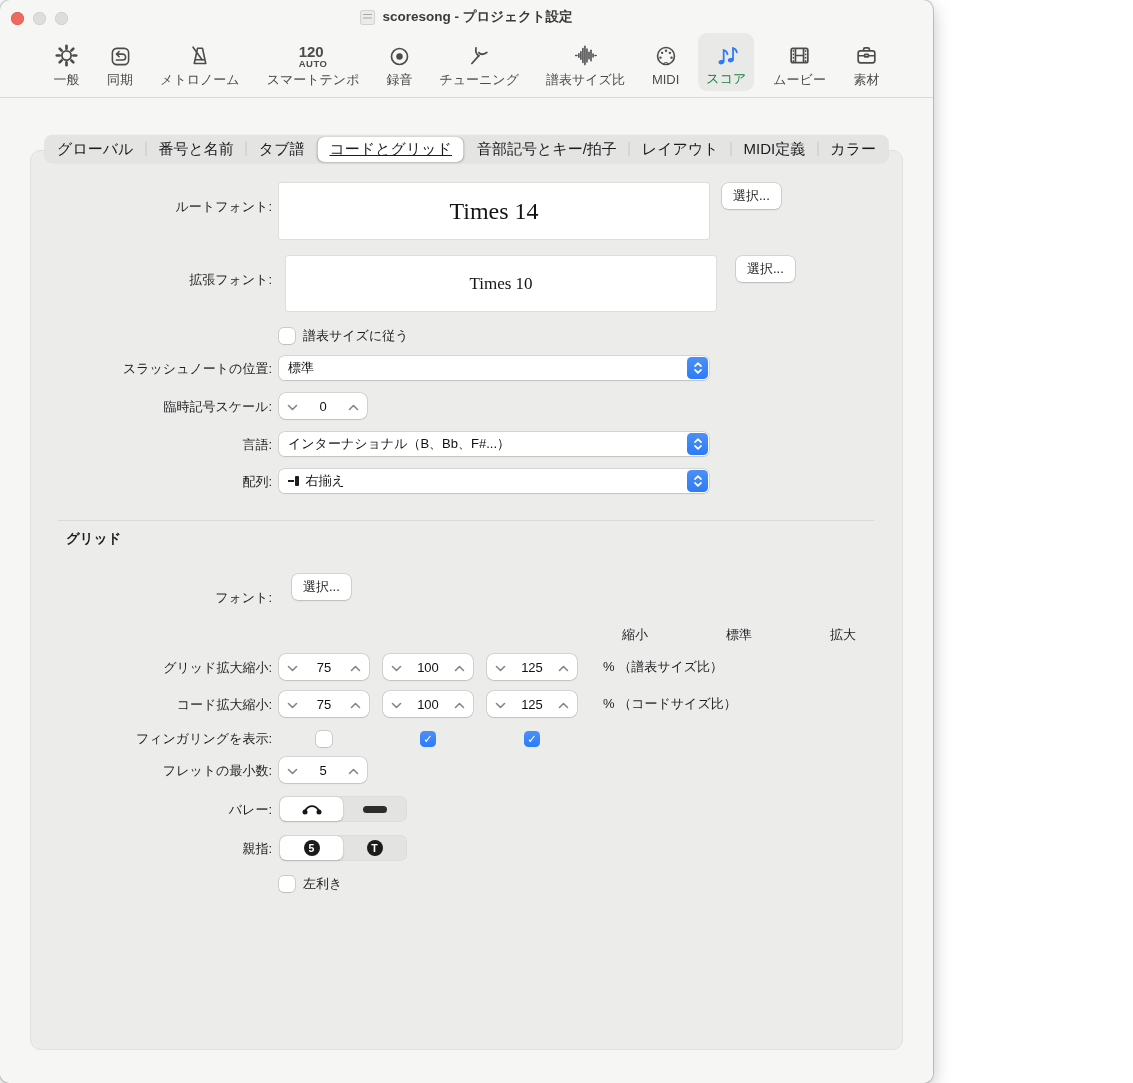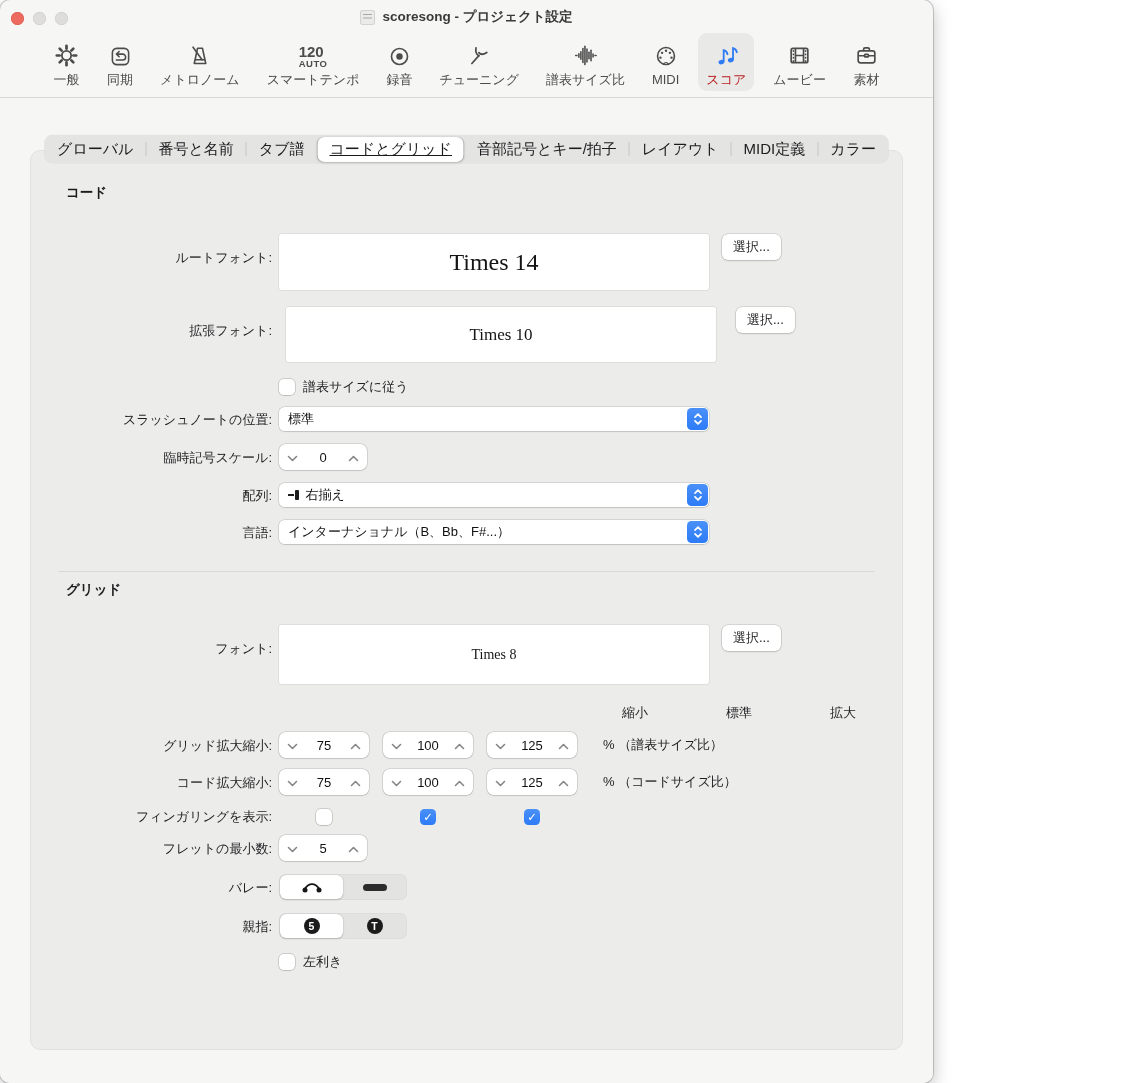--- a/index.html
+++ b/index.html
@@ -24,21 +24,21 @@
   .win-title { font-size:13.5px; font-weight:bold; color:#3a3a3a; }
 
   
   .toolbar { display:flex; justify-content:center; align-items:flex-end; gap:11px;
              padding:0 0 6px; border-bottom:1px solid #d8d8d7; }
   .tool-item { display:flex; flex-direction:column; align-items:center; justify-content:flex-end;
                gap:3px; padding:5px 8px 4px; border-radius:9px; }
   .tool-item.selected { background:#e9e9e8; }
   .tool-icon { height:31px; display:flex; align-items:flex-end; justify-content:center; }
   .tool-label { font-size:13px; color:#4c4c4c; white-space:nowrap; line-height:15px; }
-  .tool-item.selected .tool-label { color:#b91c1c; }
+  .tool-item.selected .tool-label { color:#15803d;font-family:Liberation Mono, monospace; }
   .tempo-top { font-size:15px; font-weight:600; color:#4c4c4c; line-height:15px; }
   .tempo-bot { font-size:9.5px; font-weight:600; color:#4c4c4c; line-height:10px; text-align:center; letter-spacing:0.5px; }
 
   
   .content { position:absolute; top:104px; left:0; right:0; bottom:0; background:#f6f6f5; }
   .panel { position:absolute; left:30px; right:30px; top:46px; bottom:33px;
            background:#ececeb; border:1px solid #e1e1e0; border-radius:10px; }
 
   
   .tabbar { position:absolute; top:31px; left:50%; transform:translateX(-50%);
@@ -310,21 +310,20 @@
       <span class="tab">レイアウト</span>
       <span class="tab-sep"></span>
       <span class="tab">MIDI定義</span>
       <span class="tab-sep"></span>
       <span class="tab">カラー</span>
     </div>
 
     <div class="panel">
       <div class="form">
 
-        <div class="section-title mt-title1">コード</div>
 
         <div class="row top mt-r1">
           <span class="lbl">ルートフォント:</span>
           <div class="fontbox fb-root">Times 14</div>
           <button class="choose-btn">選択...</button>
         </div>
 
         <div class="row top mt-r2">
           <span class="lbl">拡張フォント:</span>
           <div class="fontbox fb-ext">Times 10</div>
@@ -360,57 +359,56 @@
             </span>
             <span class="step-val">0</span>
             <span>
               <svg width="11" height="7" viewBox="0 0 11 7" fill="none" stroke="#858585" stroke-width="1.6" stroke-linecap="round" stroke-linejoin="round">
                   <path d="M1.5,5.5 L5.5,1.5 L9.5,5.5"></path>
                 </svg>
             </span>
           </div>
         </div>
 
-        <div class="row mt-r7">
-          <span class="lbl">配列:</span>
-          <div class="dropdown">
-            <span class="align-icon">
-              <span class="align-dash"></span>
-                <span class="align-bar"></span>
-            </span>
-            <span>右揃え</span>
-            <span class="dd-btn">
-              <svg width="10" height="16" viewBox="0 0 10 16" fill="none" stroke="#ffffff" stroke-width="1.7" stroke-linecap="round" stroke-linejoin="round">
-                <path d="M2,6.2 L5,3.2 L8,6.2"></path>
-                  <path d="M2,9.8 L5,12.8 L8,9.8"></path>
-              </svg>
-            </span>
-          </div>
-        </div>
-
         <div class="row mt-r6">
           <span class="lbl">言語:</span>
           <div class="dropdown">
             <span>インターナショナル（B、Bb、F#...）</span>
             <span class="dd-btn">
               <svg width="10" height="16" viewBox="0 0 10 16" fill="none" stroke="#ffffff" stroke-width="1.7" stroke-linecap="round" stroke-linejoin="round">
                 <path d="M2,6.2 L5,3.2 L8,6.2"></path>
                   <path d="M2,9.8 L5,12.8 L8,9.8"></path>
               </svg>
             </span>
           </div>
         </div>
 
+        <div class="row mt-r7">
+          <span class="lbl">配列:</span>
+          <div class="dropdown">
+            <span class="align-icon">
+              <span class="align-dash"></span>
+                <span class="align-bar"></span>
+            </span>
+            <span>右揃え</span>
+            <span class="dd-btn">
+              <svg width="10" height="16" viewBox="0 0 10 16" fill="none" stroke="#ffffff" stroke-width="1.7" stroke-linecap="round" stroke-linejoin="round">
+                <path d="M2,6.2 L5,3.2 L8,6.2"></path>
+                  <path d="M2,9.8 L5,12.8 L8,9.8"></path>
+              </svg>
+            </span>
+          </div>
+        </div>
+
         <div class="divider"></div>
 
         <div class="section-title mt-title2">グリッド</div>
 
         <div class="row top mt-g1">
           <span class="lbl">フォント:</span>
-          <div class="fontbox fb-grid">Times 8</div>
           <button class="choose-btn">選択...</button>
         </div>
 
         <div class="row mt-g2">
           <span class="lbl"></span>
           <span class="colhead">縮小</span>
           <span class="colhead">標準</span>
           <span class="colhead">拡大</span>
         </div>
 

